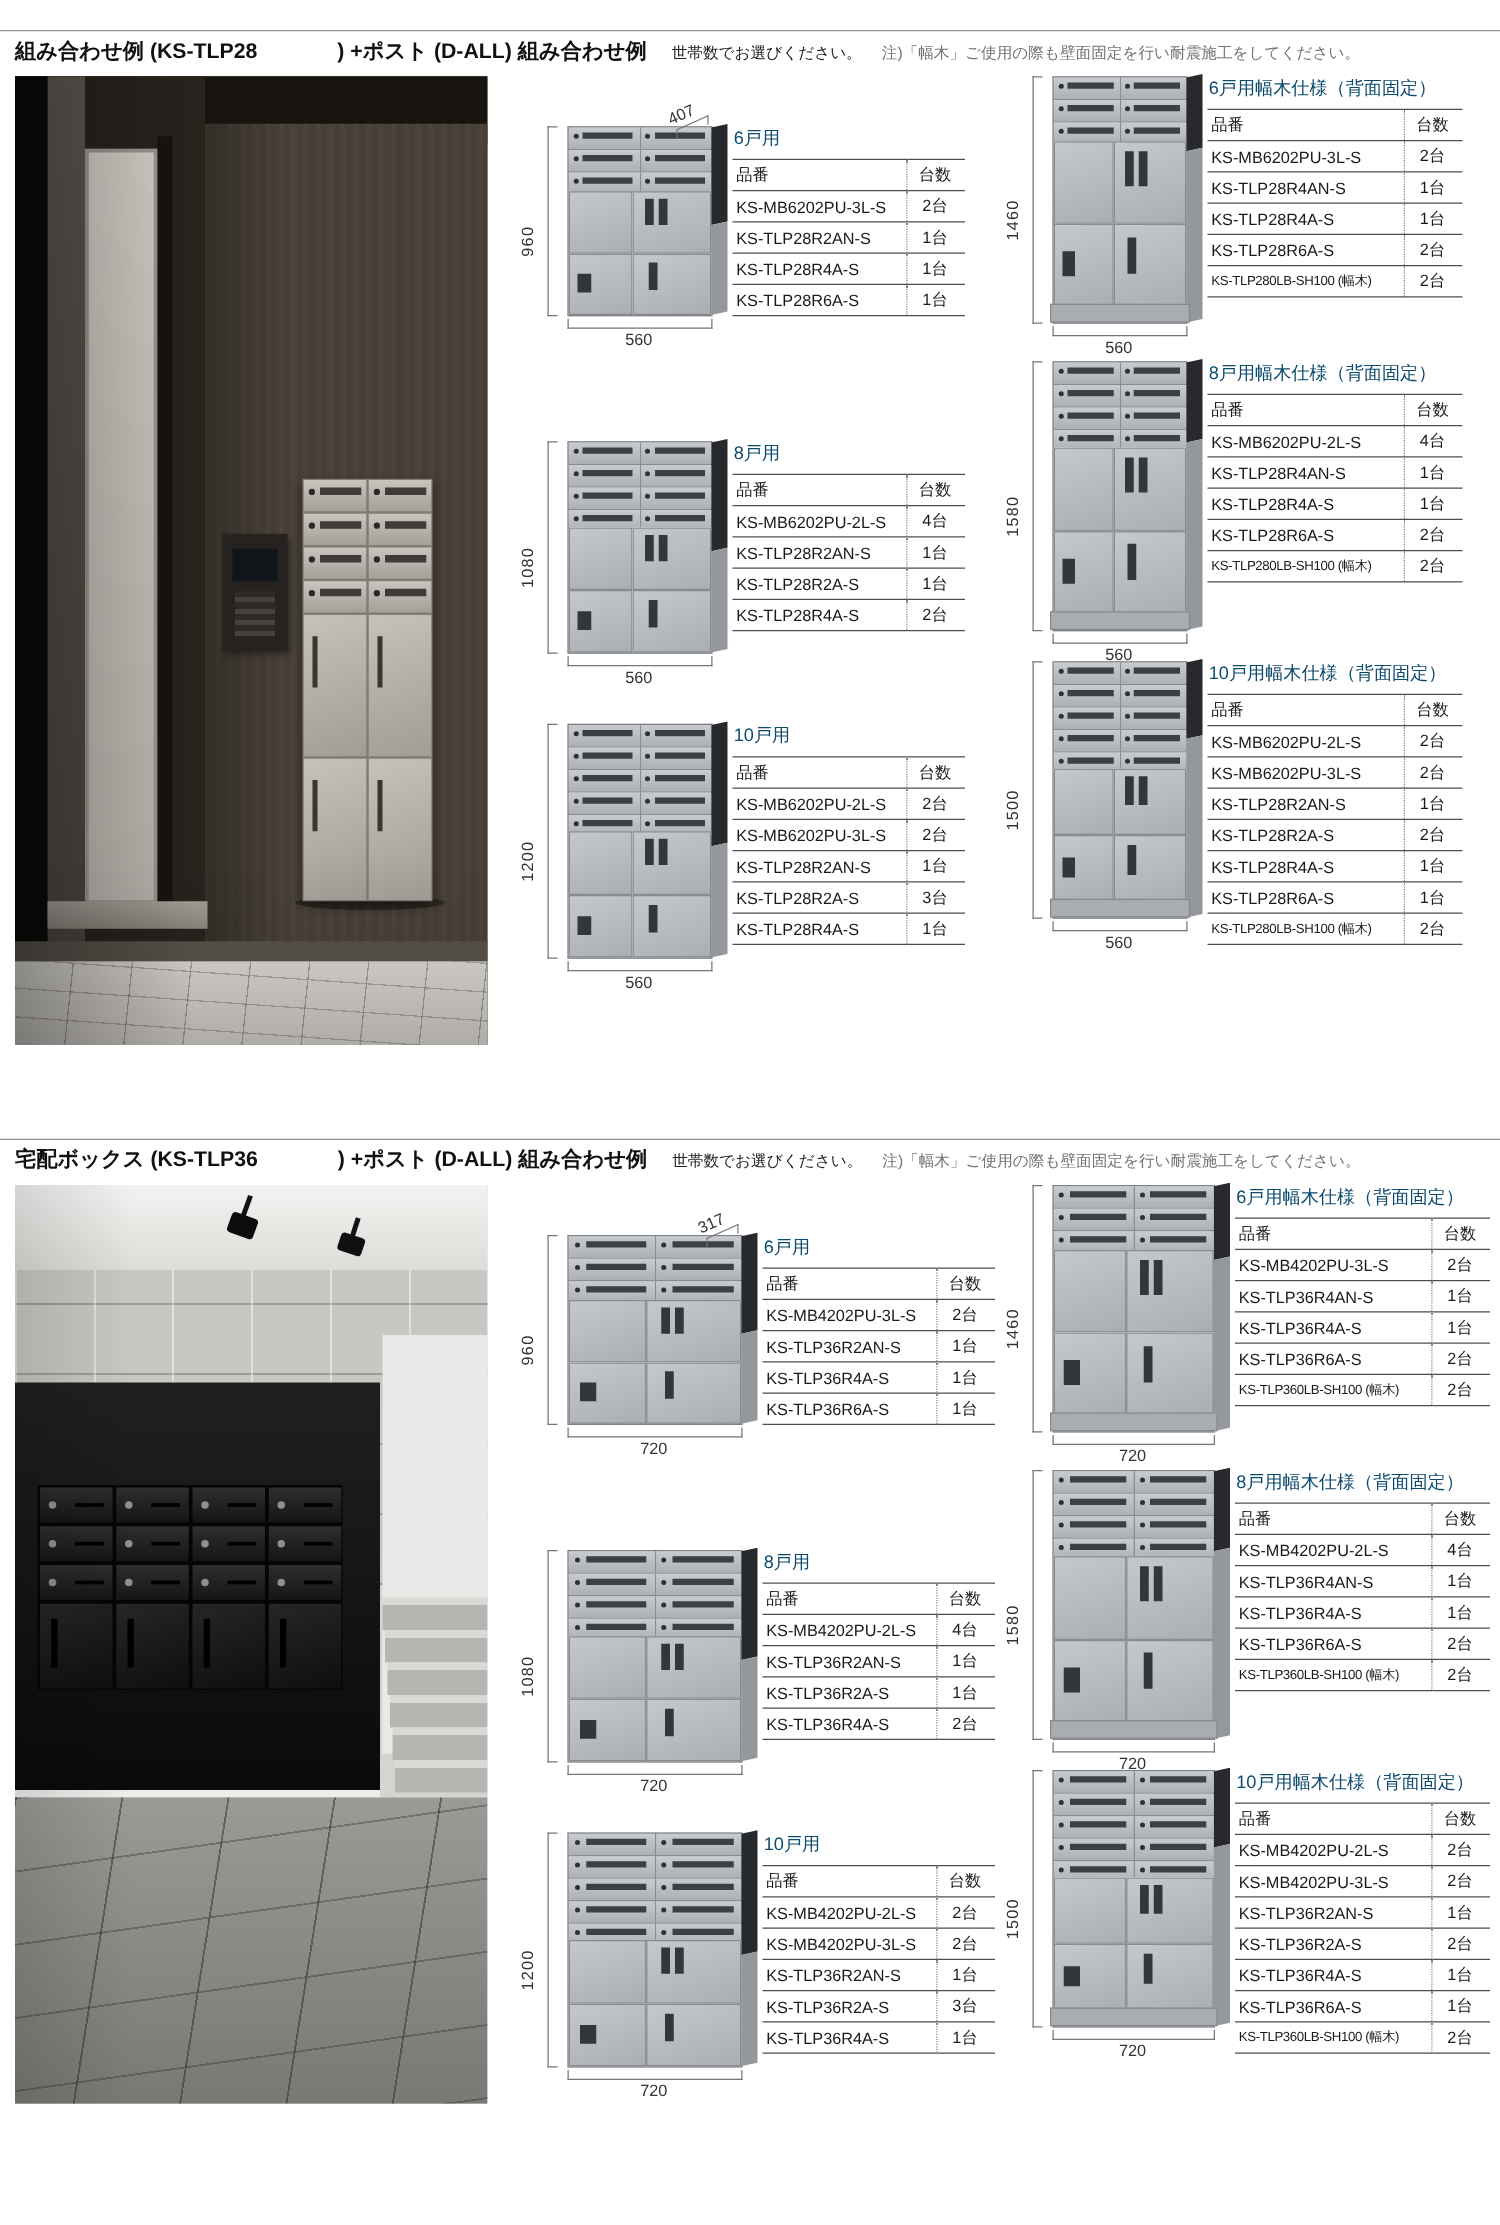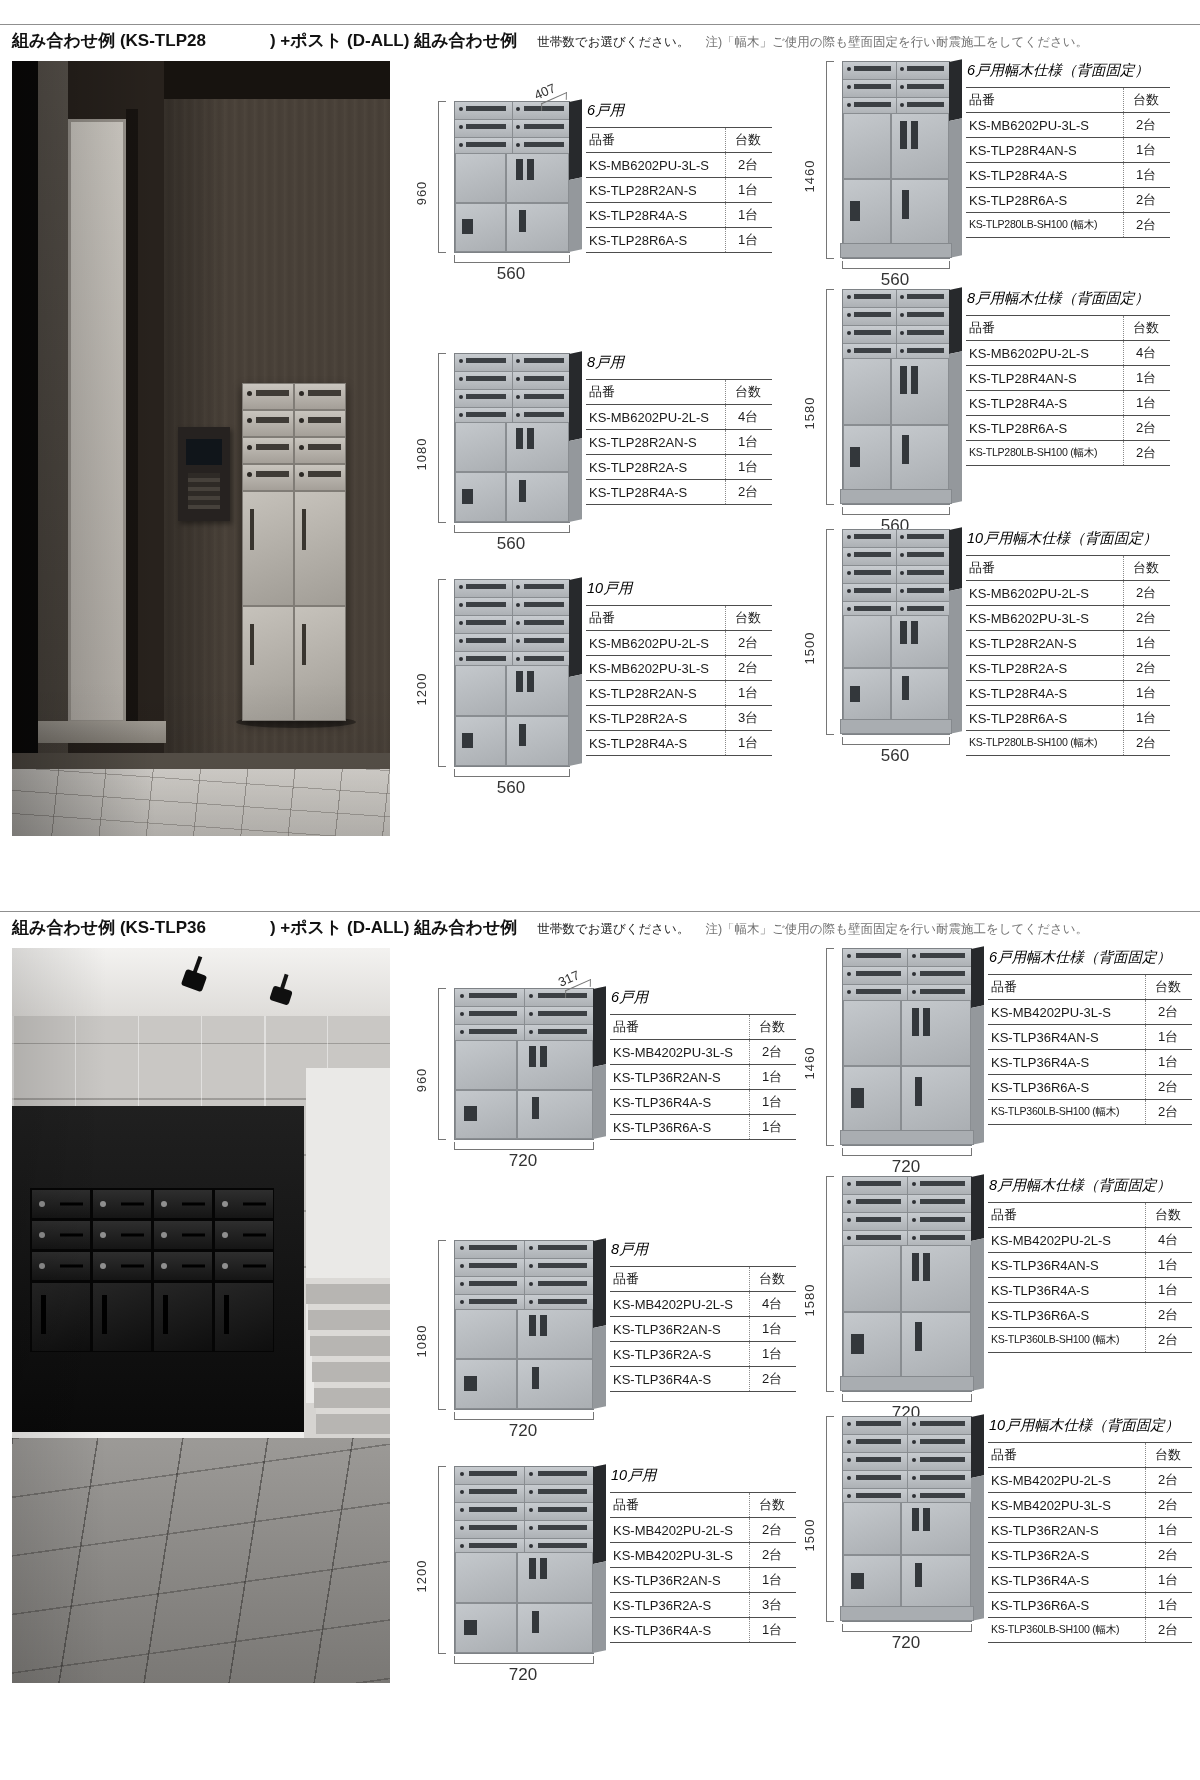--- a/index.html
+++ b/index.html
@@ -35,27 +35,27 @@
   .lk.v1 i{left:16%;top:12%;width:7px;height:42%;box-shadow:11px 0 0 #33373b;}
   .lk.v2 i{left:14%;top:34%;width:22%;height:30%;}
   .lk.v3 i{left:20%;top:16%;width:7px;height:44%;}
   .skirt{position:absolute;left:-3px;right:-3px;bottom:0;height:13px;background:#a9adb1;border:1px solid #85898d;}
   .sideD{position:absolute;left:100%;top:0;width:13px;background:#27292c;transform:skewY(-12deg);transform-origin:left top;}
   .sideL{position:absolute;left:100%;width:13px;background:#94989c;transform:skewY(-12deg);transform-origin:left top;}
   
   .vbr{position:absolute;left:28px;top:0;width:7px;border:1px solid #767676;border-right:none;}
   .vnum{position:absolute;left:4px;top:50%;transform:translateY(-50%) rotate(180deg);writing-mode:vertical-rl;font-size:13px;color:#333;letter-spacing:1px;}
   .hbr{position:absolute;height:7px;border:1px solid #767676;border-top:none;}
-  .hnum{position:absolute;text-align:center;font-size:17px;color:#333;}
+  .hnum{position:absolute;text-align:center;font-size:13px;color:#333;}
   .dep{position:absolute;top:-17px;font-size:13px;color:#333;transform:rotate(-24deg);}
   .depline{position:absolute;top:-3px;width:26px;height:6px;border:1px solid #767676;border-bottom:none;transform:rotate(-24deg) skewX(-25deg);}
   
   .tblArea{margin-left:10px;width:186px;}
   .tblArea.wide{width:204px;}
-  .cfg-title{font-size:14.5px;color:#000000;margin:0 0 7px 1px;white-space:nowrap;font-style:italic;}
+  .cfg-title{font-size:14.5px;color:#0c4a6e;margin:0 0 7px 1px;white-space:nowrap;}
   table.cfg-table{border-collapse:collapse;width:100%;table-layout:fixed;}
   .cfg-table th,.cfg-table td{border-top:1px solid #4d4d4d;font-size:13px;font-weight:normal;color:#1a1a1a;padding:3px 2px 3px 3px;text-align:left;white-space:nowrap;overflow:hidden;}
   .cfg-table tr:last-child td{border-bottom:1px solid #4d4d4d;}
   .cfg-table .qty{width:44px;border-left:1px dotted #8a8a8a;text-align:center;padding-left:0;}
   .cfg-table .sm{font-size:10.6px;letter-spacing:-0.3px;}
   
   .prow{display:flex;}
   .p1s{flex:1;margin:1px;position:relative;background:linear-gradient(180deg,#c9c5be,#a49f98);}
   .p1s::before{content:"";position:absolute;left:26%;right:8%;top:6px;height:6px;background:#3f3b36;}
   .p1s::after{content:"";position:absolute;left:8%;top:7px;width:5px;height:5px;border-radius:50%;background:#2b2824;}
@@ -567,21 +567,21 @@
               </table>
             </div>
           </div>
         </div>
     </div>
   </section>
 
   <section class="sec sec2">
     <div class="rule"></div>
     <div class="sec-header">
-      <span class="t-main"><span>組み合わせ例 (KS-TLP36</span><span class="t-gap"></span><span>) +ポスト (D-ALL) 組み合わせ例</span></span>
+      <span class="t-main"><span>宅配ボックス (KS-TLP36</span><span class="t-gap"></span><span>) +ポスト (D-ALL) 組み合わせ例</span></span>
       <span class="t-note">世帯数でお選びください。</span>
       <span class="t-note2">注)「幅木」ご使用の際も壁面固定を行い耐震施工をしてください。</span>
     </div>
     <div class="sec-body">
       <div class="photo photo2">
           <div class="ph" style="left: 0px; top: 0px; width: 378px; height: 68px; background: linear-gradient(rgb(243, 242, 240), rgb(222, 220, 217));"></div>
           <div class="ph" style="left: 183px; top: 8px; width: 4px; height: 20px; background: rgb(17, 17, 17); transform: rotate(20deg);"></div>
           <div class="ph" style="left: 171px; top: 24px; width: 22px; height: 17px; background: rgb(12, 12, 12); border-radius: 3px; transform: rotate(20deg);"></div>
           <div class="ph" style="left: 270px; top: 26px; width: 4px; height: 17px; background: rgb(20, 20, 20); transform: rotate(18deg);"></div>
           <div class="ph" style="left: 259px; top: 40px; width: 20px; height: 15px; background: rgb(16, 16, 16); border-radius: 3px; transform: rotate(18deg);"></div>

